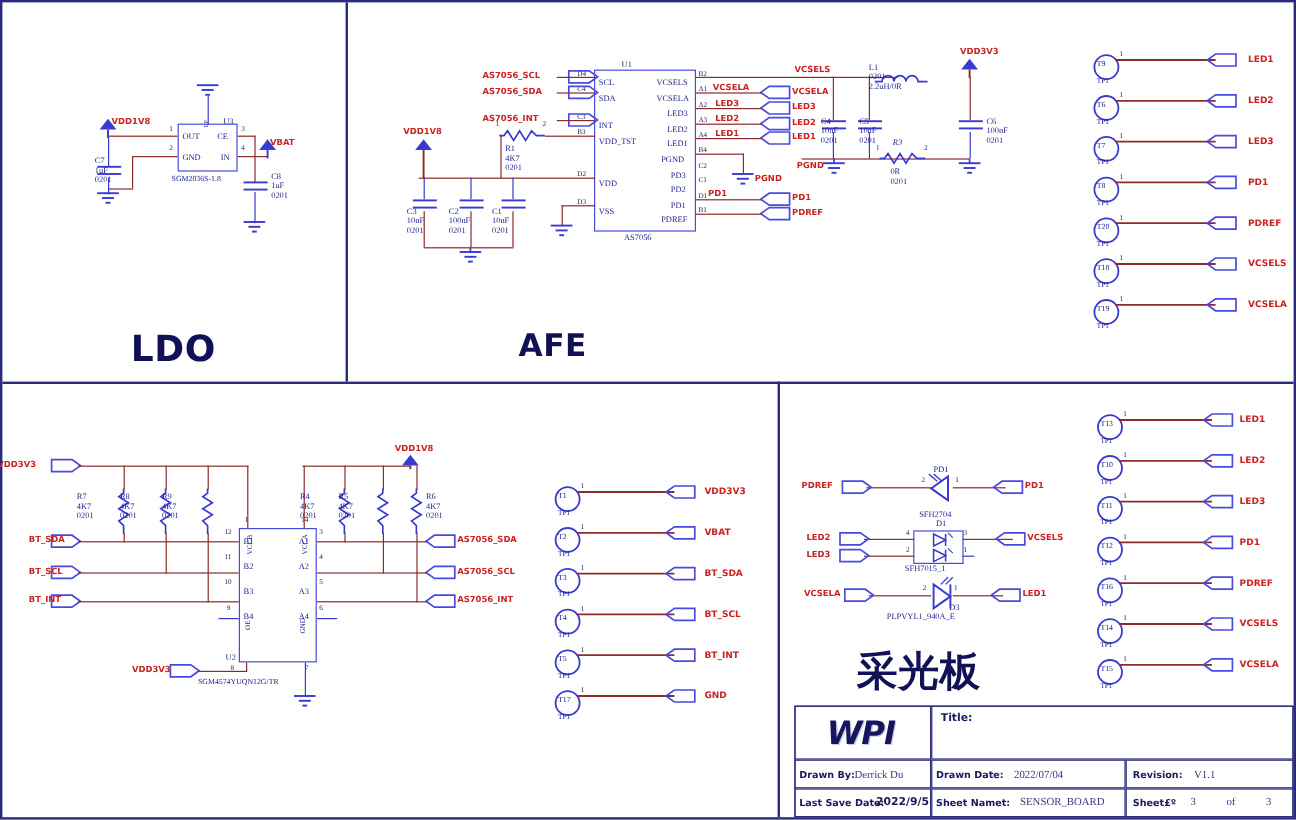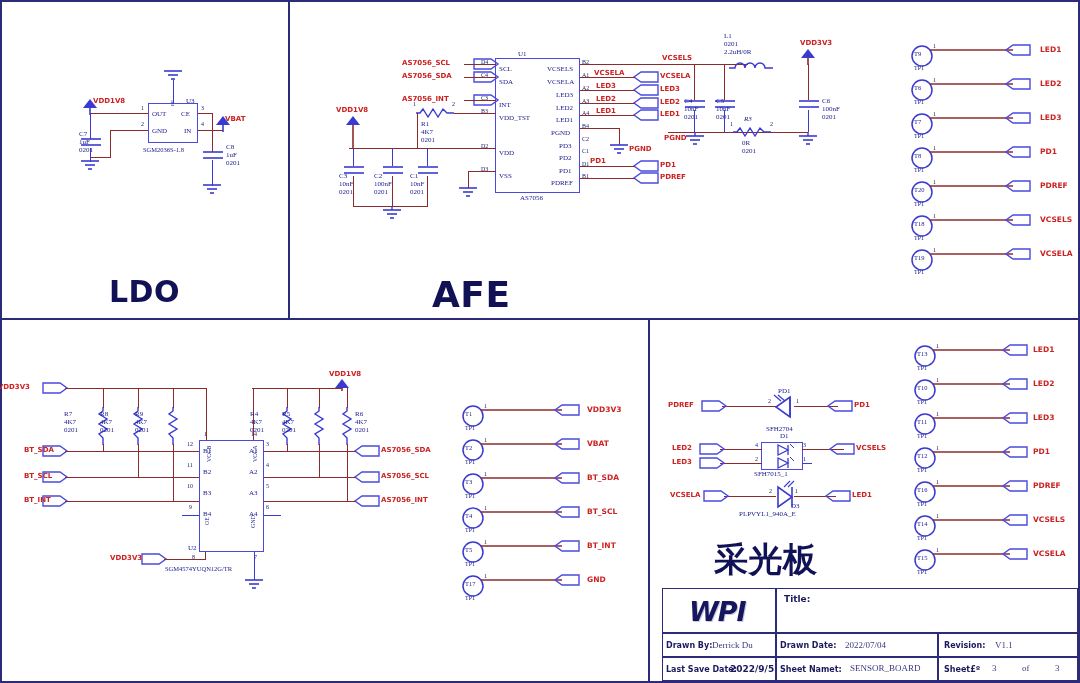--- a/index.html
+++ b/index.html
@@ -112,21 +112,21 @@
     <polygon points="7,0 14,9 0,9" fill="#3a3ad0"></polygon>
       <line x1="7" y1="9" x2="7" y2="16" stroke="#3a3ad0" stroke-width="1.6"></line>
   </svg>
   <div class="net" style="left:91px;top:95px;font-size:7px;">VDD1V8</div>
   <svg style="position:absolute;left:214px;top:114px;width:14px;height:16px;">
     <polygon points="7,0 14,9 0,9" fill="#3a3ad0"></polygon>
       <line x1="7" y1="9" x2="7" y2="16" stroke="#3a3ad0" stroke-width="1.6"></line>
   </svg>
   <div class="net" style="left:223px;top:113px;font-size:7px;">VBAT</div>
 
-  <div class="caption" style="left:430px;top:272px;font-size:36px;">AFE</div>
+  <div class="caption" style="left:430px;top:272px;font-size:26px;">AFE</div>
 
   <div class="box" style="left:493px;top:56px;width:85px;height:135px;"></div>
   <div class="ref" style="left:516px;top:48px;">U1</div>
   <div class="ref" style="left:518px;top:192px;">AS7056</div>
 
   <div class="pin" style="left:497px;top:63px;">SCL</div>
   <div class="pin" style="left:497px;top:76px;">SDA</div>
   <div class="pin" style="left:497px;top:99px;">INT</div>
   <div class="pin" style="left:497px;top:112px;">VDD_TST</div>
   <div class="pin" style="left:497px;top:147px;">VDD</div>
@@ -299,21 +299,21 @@
   <svg style="position:absolute;left:684px;top:130px;width:20px;height:16px;">
     <line x1="9" y1="0" x2="9" y2="4" stroke="#3a3ad0" stroke-width="1.4"></line>
     <line x1="0" y1="4" x2="18" y2="4" stroke="#3a3ad0" stroke-width="1.6"></line>
     <line x1="4" y1="8" x2="14" y2="8" stroke="#3a3ad0" stroke-width="1.6"></line>
     <line x1="7" y1="12" x2="11" y2="12" stroke="#3a3ad0" stroke-width="1.6"></line>
   </svg>
 
   <svg style="position:absolute;left:727px;top:57px;width:44px;height:10px;">
     <path d="M0,9 L6,9 A5,5 0 0,1 16,9 A5,5 0 0,1 26,9 A5,5 0 0,1 36,9 L44,9" fill="none" stroke="#3a3ad0" stroke-width="1.4"></path>
   </svg>
-  <div class="refc" style="left:722px;top:30px;text-align:left;">
+  <div class="refc" style="left:722px;top:50px;text-align:left;">
     <span>L1</span><br>
     <span>0201</span><br>
     <span>2.2uH/0R</span>
   </div>
 
   <svg style="position:absolute;left:731px;top:125px;width:38px;height:11px;">
     <polyline points="0,5 4,5 7,1 12,9 17,1 22,9 27,1 31,5 38,5" fill="none" stroke="#3a3ad0" stroke-width="1.4"></polyline>
   </svg>
   <div class="pinnum" style="left:728px;top:119px;">1</div>
   <div class="pinnum" style="left:768px;top:119px;">2</div>

